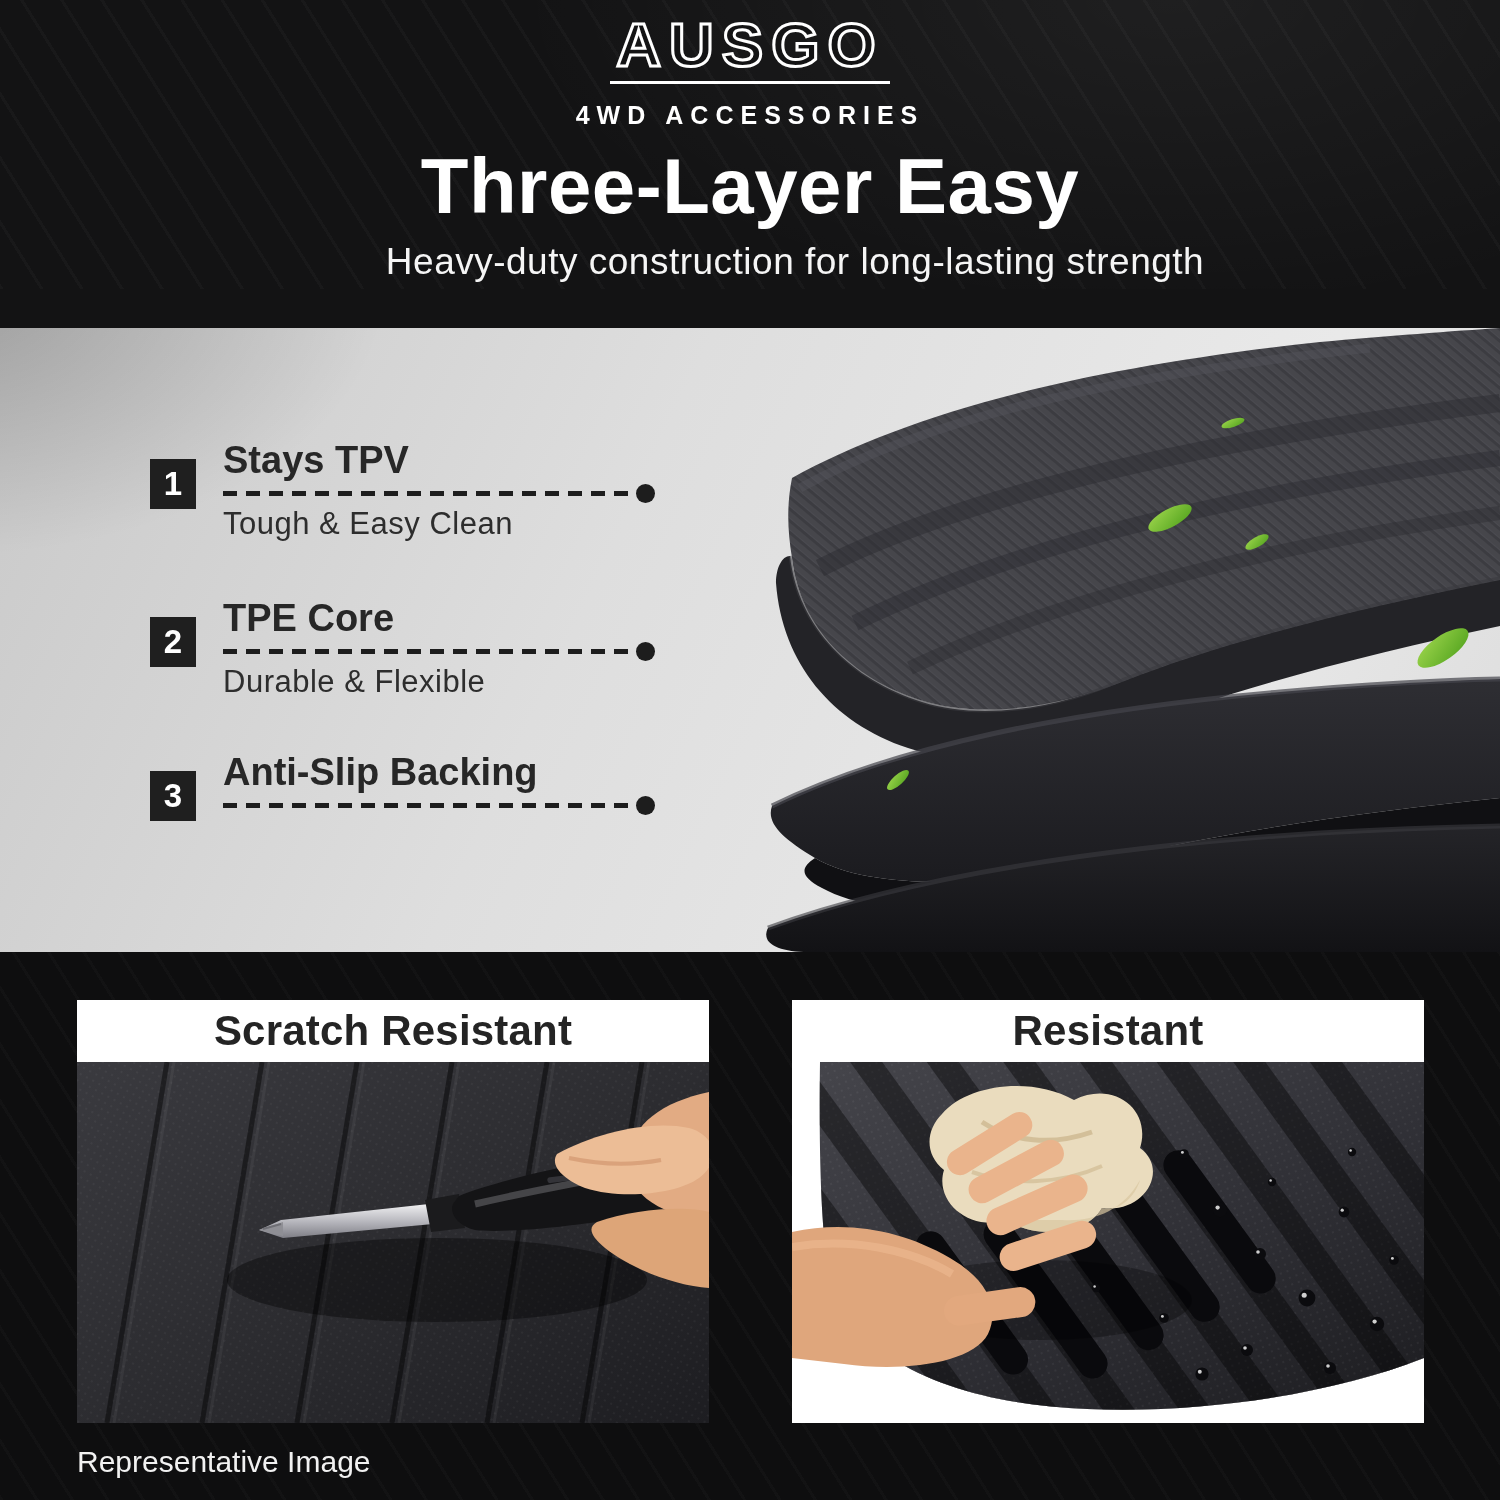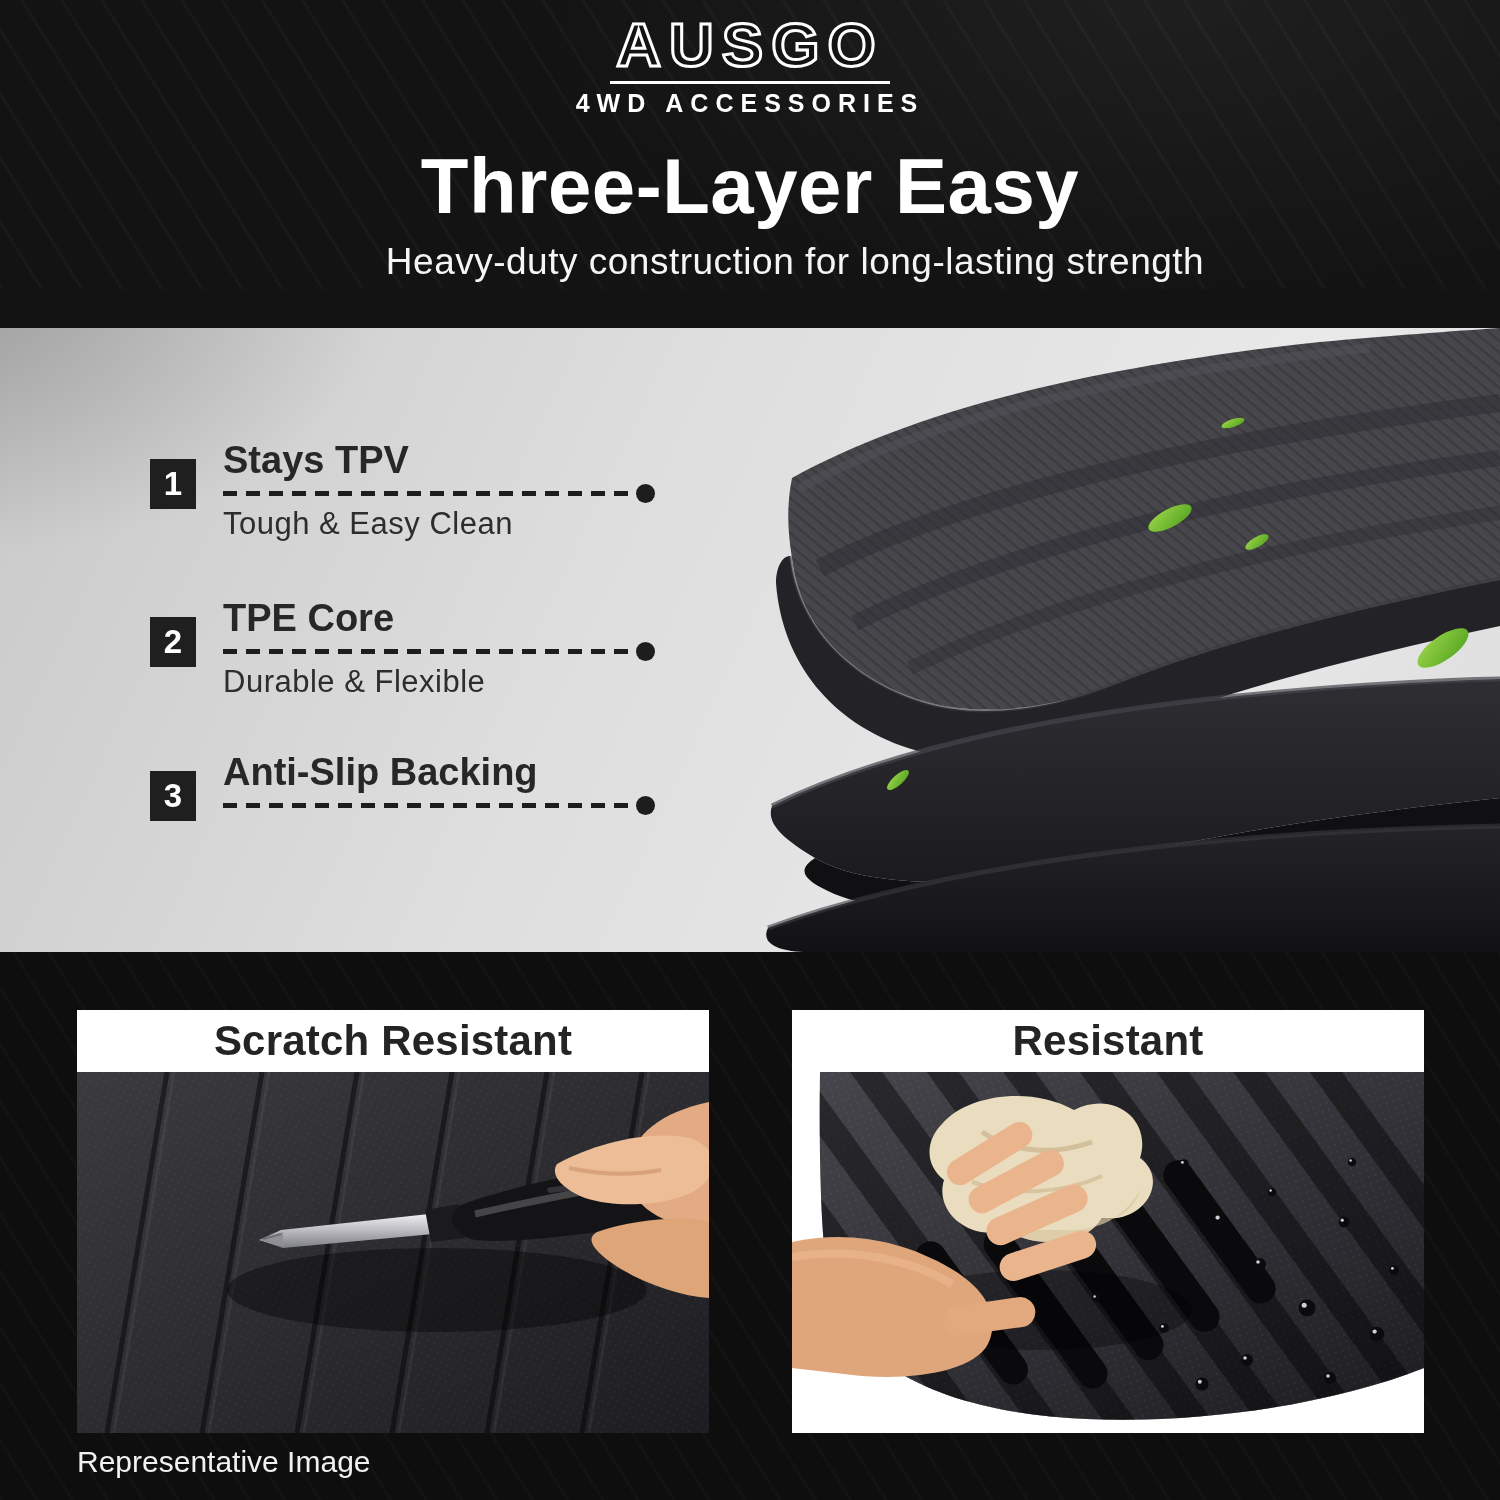--- a/index.html
+++ b/index.html
@@ -16,21 +16,21 @@
       repeating-linear-gradient(58deg, rgba(255,255,255,.028) 0 3px, rgba(255,255,255,0) 3px 34px),
       #131314;
   }
   .logo { position:absolute; top:12px; left:0; width:100%; text-align:center; }
   .logo-name {
     display:inline-block; font-size:62px; font-weight:800; letter-spacing:8px;
     line-height:1; color:#131314; -webkit-text-stroke:3px #ffffff;
     padding:2px 6px 5px 6px; border-bottom:3px solid #ffffff;
   }
   .logo-sub {
-    margin-top:5px; font-size:25px; font-weight:700; letter-spacing:7px; color:#ffffff;
+    margin-top:17px; font-size:25px; font-weight:700; letter-spacing:7px; color:#ffffff;
   }
   .hero-title {
     position:absolute; top:146px; left:0; width:100%; text-align:center;
     font-size:78px; font-weight:800; color:#ffffff; letter-spacing:0.5px; line-height:1.05;
   }
   .hero-subtitle {
     position:absolute; top:241px; left:0; width:100%; text-align:center;
     font-size:37px; font-weight:400; color:#f5f5f5; letter-spacing:0.5px;padding-left:45px;
   }
 
@@ -63,21 +63,21 @@
   .feature-desc { font-size:31px; font-weight:400; color:#2d2d2d; letter-spacing:0.5px; }
   .f1 { top:112px; } .f2 { top:270px; } .f3 { top:424px; }
 
   
   .bottom {
     position:absolute; left:0; top:952px; width:1500px; height:548px;
     background:
       repeating-linear-gradient(58deg, rgba(255,255,255,.02) 0 3px, transparent 3px 30px),
       #0e0e0f;
   }
-  .card { position:absolute; top:58px; width:632px; }
+  .card { position:absolute; top:48px; width:632px; }
   .card-left  { left:77px; }
   .card-right { left:792px; }
   .card-header {
     height:62px; background:#ffffff; display:flex; align-items:center; justify-content:center;
     font-size:42px; font-weight:800; color:#242424; letter-spacing:0.2px;
   }
   .card-photo { height:361px; overflow:hidden; background:#222226; }
   .card-photo svg { display:block; }
   .footer-note { position:absolute; left:77px; top:493px; font-size:30px; color:#f1f1f1; }
 </style>

